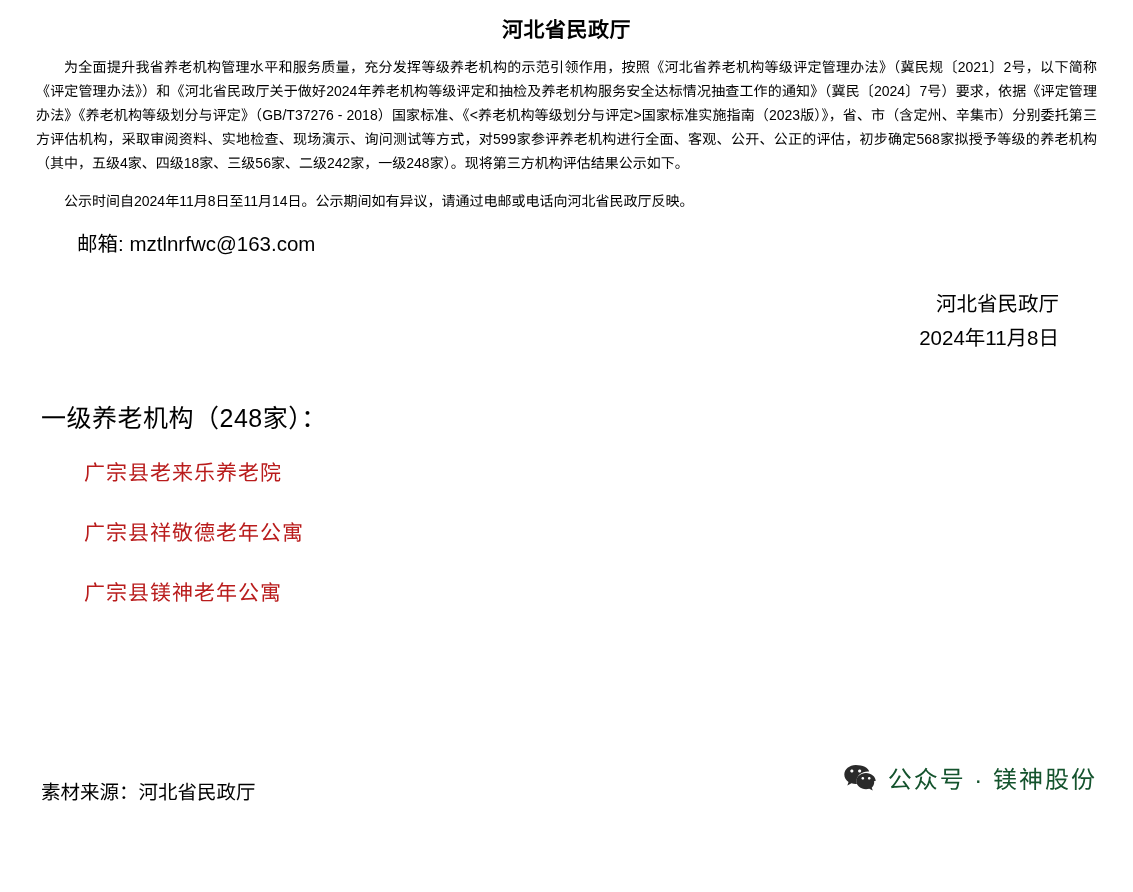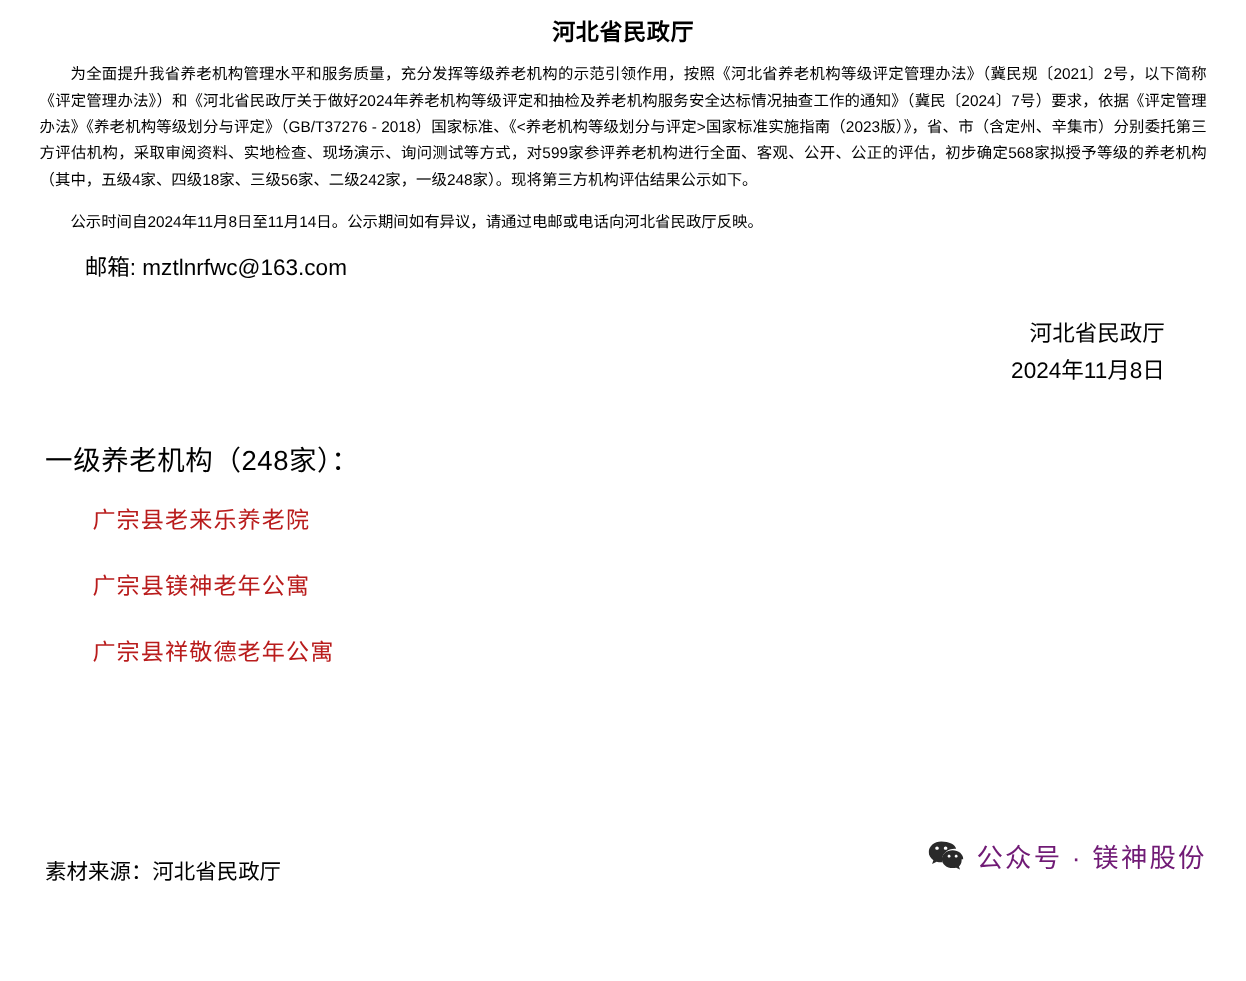--- a/index.html
+++ b/index.html
@@ -85,21 +85,21 @@
     font-size: 19.5px;
     color: #000000;
   }
   .wechat-badge {
     position: absolute;
     right: 36px;
     bottom: 14px;
     display: flex;
     align-items: center;
     gap: 12px;
-    color: #701a75;
+    color: #14532d;
   }
   .wechat-icon {
     width: 32px;
     height: 27px;
     display: block;
   }
   .wechat-text {
     font-size: 24px;
     letter-spacing: 2px;
     font-weight: 500;
@@ -122,22 +122,22 @@
 
   <div class="signature">
     <div>河北省民政厅</div>
     <div>2024年11月8日</div>
   </div>
 
   <div class="section-heading">一级养老机构（248家）：</div>
 
   <div class="org-list">
     <div class="org-item">广宗县老来乐养老院</div>
+    <div class="org-item">广宗县祥敬德老年公寓</div>
     <div class="org-item">广宗县镁神老年公寓</div>
-    <div class="org-item">广宗县祥敬德老年公寓</div>
   </div>
 
   <div class="source-line">素材来源：河北省民政厅</div>
 
   <div class="wechat-badge">
     <span class="wechat-icon-wrap">
       <svg class="wechat-icon" viewBox="0 0 64 54" xmlns="http://www.w3.org/2000/svg" aria-hidden="true">
         <path fill="#2a2a2a" d="M23.5 2C10.8 2 0.6 10.6 0.6 21.2c0 6 3.3 11.4 8.5 14.9L6.7 43l8.2-4.3c2.7 0.8 5.6 1.2 8.6 1.2 0.8 0 1.6 0 2.3-0.1-0.6-1.7-0.9-3.5-0.9-5.3 0-10.7 10.3-19.4 23-19.4 0.9 0 1.7 0 2.5 0.1C48.8 7.5 37.4 2 23.5 2zM15.7 17.2c-1.8 0-3.2-1.4-3.2-3.1s1.4-3.1 3.2-3.1 3.2 1.4 3.2 3.1-1.4 3.1-3.2 3.1zm15.6 0c-1.8 0-3.2-1.4-3.2-3.1s1.4-3.1 3.2-3.1 3.2 1.4 3.2 3.1-1.4 3.1-3.2 3.1z"></path>
         <path fill="#2a2a2a" d="M63.4 34.2c0-8.9-8.7-16.2-19.4-16.2s-19.4 7.3-19.4 16.2S33.3 50.4 44 50.4c2.3 0 4.5-0.3 6.6-0.9l6.9 3.6-2-5.6c3.1-2.9 4.9-6.7 4.9-10.8 0-0.8 0-1.6 0-2.5zM37.6 31.2c-1.5 0-2.7-1.2-2.7-2.6s1.2-2.6 2.7-2.6 2.7 1.2 2.7 2.6-1.2 2.6-2.7 2.6zm12.9 0c-1.5 0-2.7-1.2-2.7-2.6s1.2-2.6 2.7-2.6 2.7 1.2 2.7 2.6-1.2 2.6-2.7 2.6z"></path>
       </svg>

